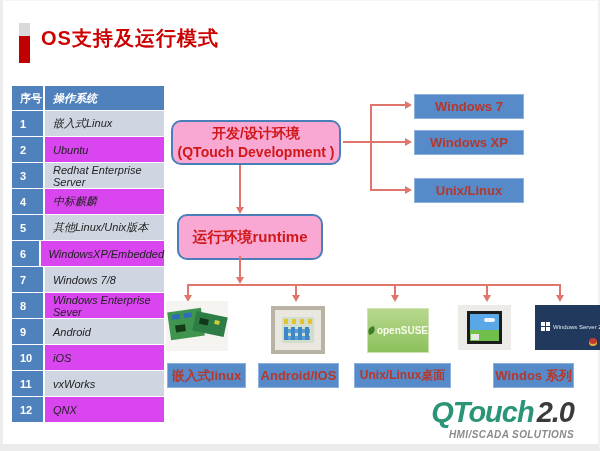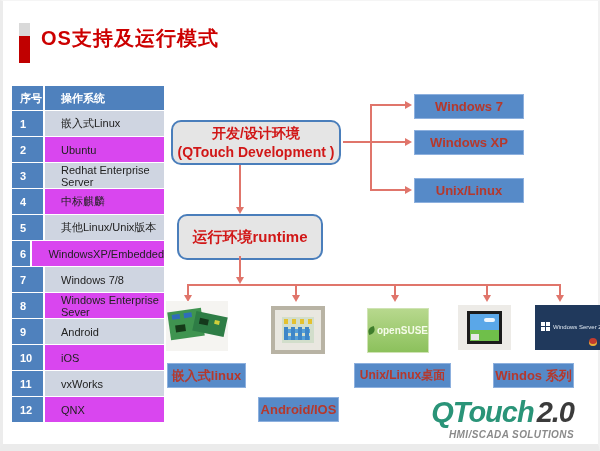--- a/index.html
+++ b/index.html
@@ -18,43 +18,43 @@
   .page-title{
     position:absolute;left:38px;top:24px;font-size:20px;font-weight:bold;
     color:#cc0000;letter-spacing:1px;white-space:nowrap;
   }
   
   .os-table{position:absolute;left:9px;top:85px;width:152px;}
   .trow{display:flex;height:25px;margin-bottom:1px;}
   .trow.header{height:24px;}
   .cell{display:flex;align-items:center;box-sizing:border-box;font-size:11px;}
   .cell.num{width:31px;background:#4f81bd;color:#fff;font-weight:bold;padding-left:8px;margin-right:2px;}
-  .cell.os{flex:1;padding-left:16px;color:#222;}
+  .cell.os{flex:1;padding-left:8px;color:#222;font-style:italic;}
   .trow.header .cell{background:#4f81bd;color:#fff;font-weight:bold;}
   .trow.odd .cell.os{background:#cfd5e1;}
   .trow.even .cell.os{background:#d946ef;}
   
   .flowbox{
-    position:absolute;background:#e5e5e5;border:2px solid #4a7ebb;border-radius:10px;
+    position:absolute;background:#f9a8d4;border:2px solid #4a7ebb;border-radius:10px;
     display:flex;flex-direction:column;align-items:center;justify-content:center;
     color:#d11717;font-weight:bold;text-align:center;box-sizing:border-box;
   }
   .dev-box{left:168px;top:119px;width:170px;height:45px;font-size:14px;line-height:19px;}
   .runtime-box{left:174px;top:213px;width:146px;height:46px;font-size:15px;}
   
   .bluebox{
     position:absolute;background:#568ac8;border:1px solid #8db0de;box-sizing:border-box;
     display:flex;align-items:center;justify-content:center;
     color:#b5382c;font-weight:bold;white-space:nowrap;
   }
   .osbox{left:411px;width:110px;height:25px;font-size:13px;}
   .osbox.b0{top:93px;}.osbox.b1{top:129px;}.osbox.b2{top:177px;}
   .lbl{top:362px;height:25px;font-size:13px;}
   .lbl.l0{left:164px;width:79px;}
-  .lbl.l1{left:255px;width:81px;margin-top:34px;}
+  .lbl.l1{left:255px;width:81px;}
   .lbl.l2{left:351px;width:97px;font-size:12px;}
   .lbl.l3{left:490px;width:81px;}
   
   .line{position:absolute;background:#e0756b;}
   .arr-d{position:absolute;width:0;height:0;border-left:4px solid transparent;border-right:4px solid transparent;border-top:7px solid #e0756b;}
   .arr-r{position:absolute;width:0;height:0;border-top:4px solid transparent;border-bottom:4px solid transparent;border-left:7px solid #e0756b;}
   
   .thumb{position:absolute;box-sizing:border-box;}
   .img-board{left:163px;top:300px;width:62px;height:50px;background:#f5f4f1;overflow:hidden;}
   .pcb1{position:absolute;left:3px;top:9px;width:34px;height:28px;background:#3f9450;transform:rotate(-8deg);

